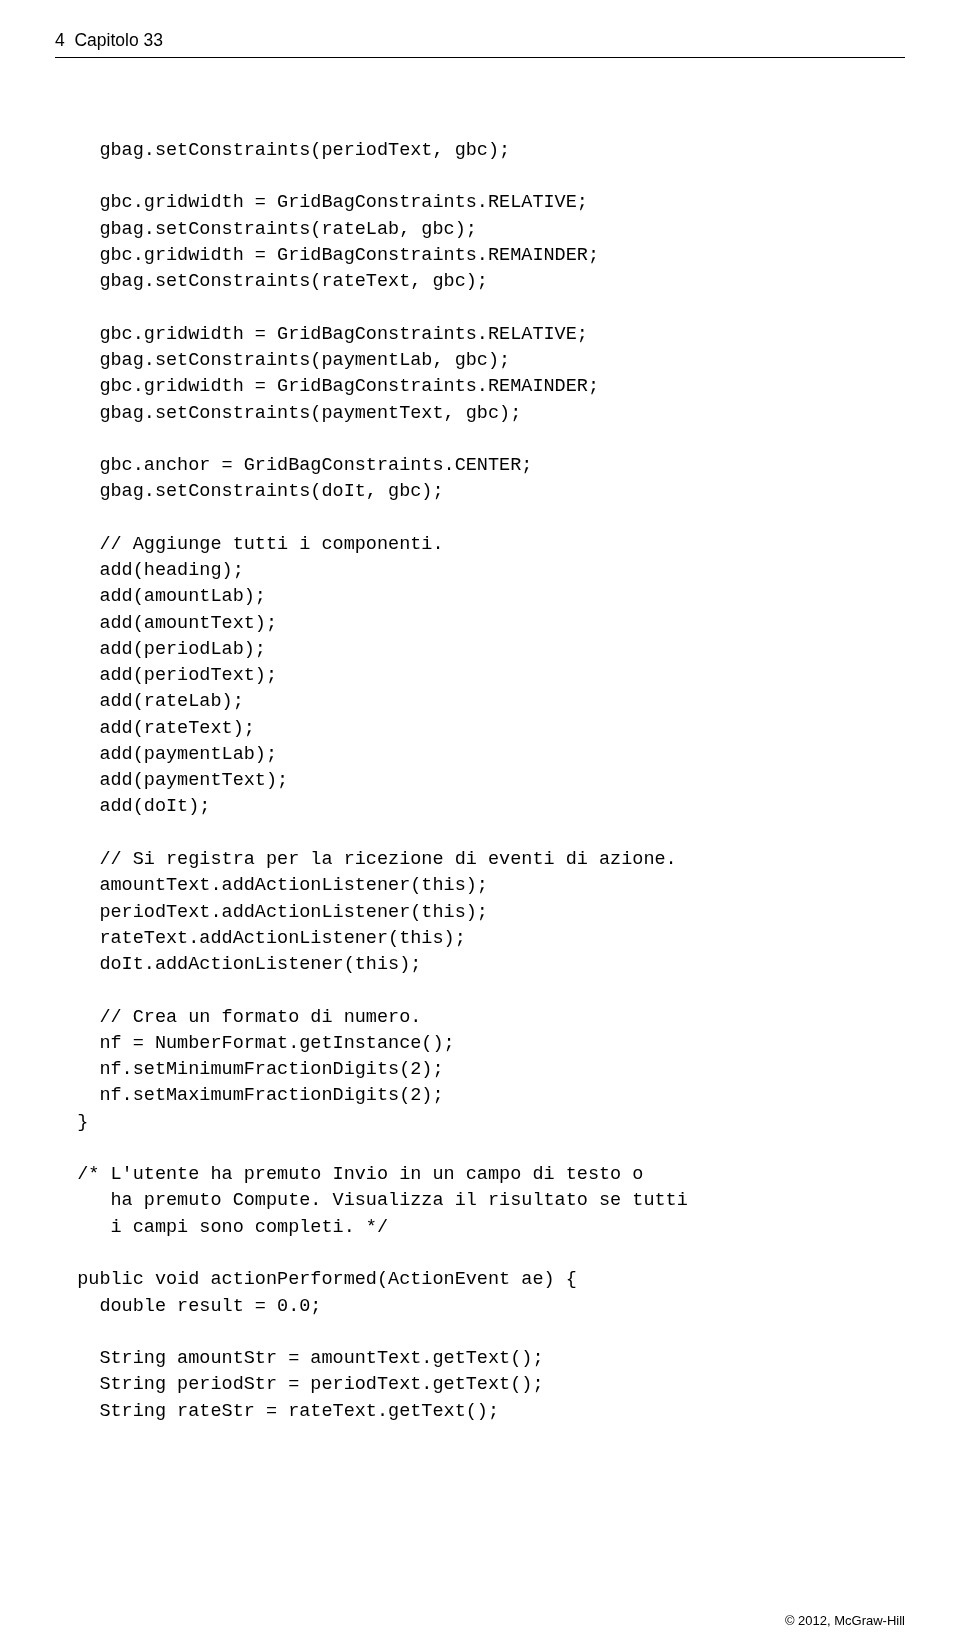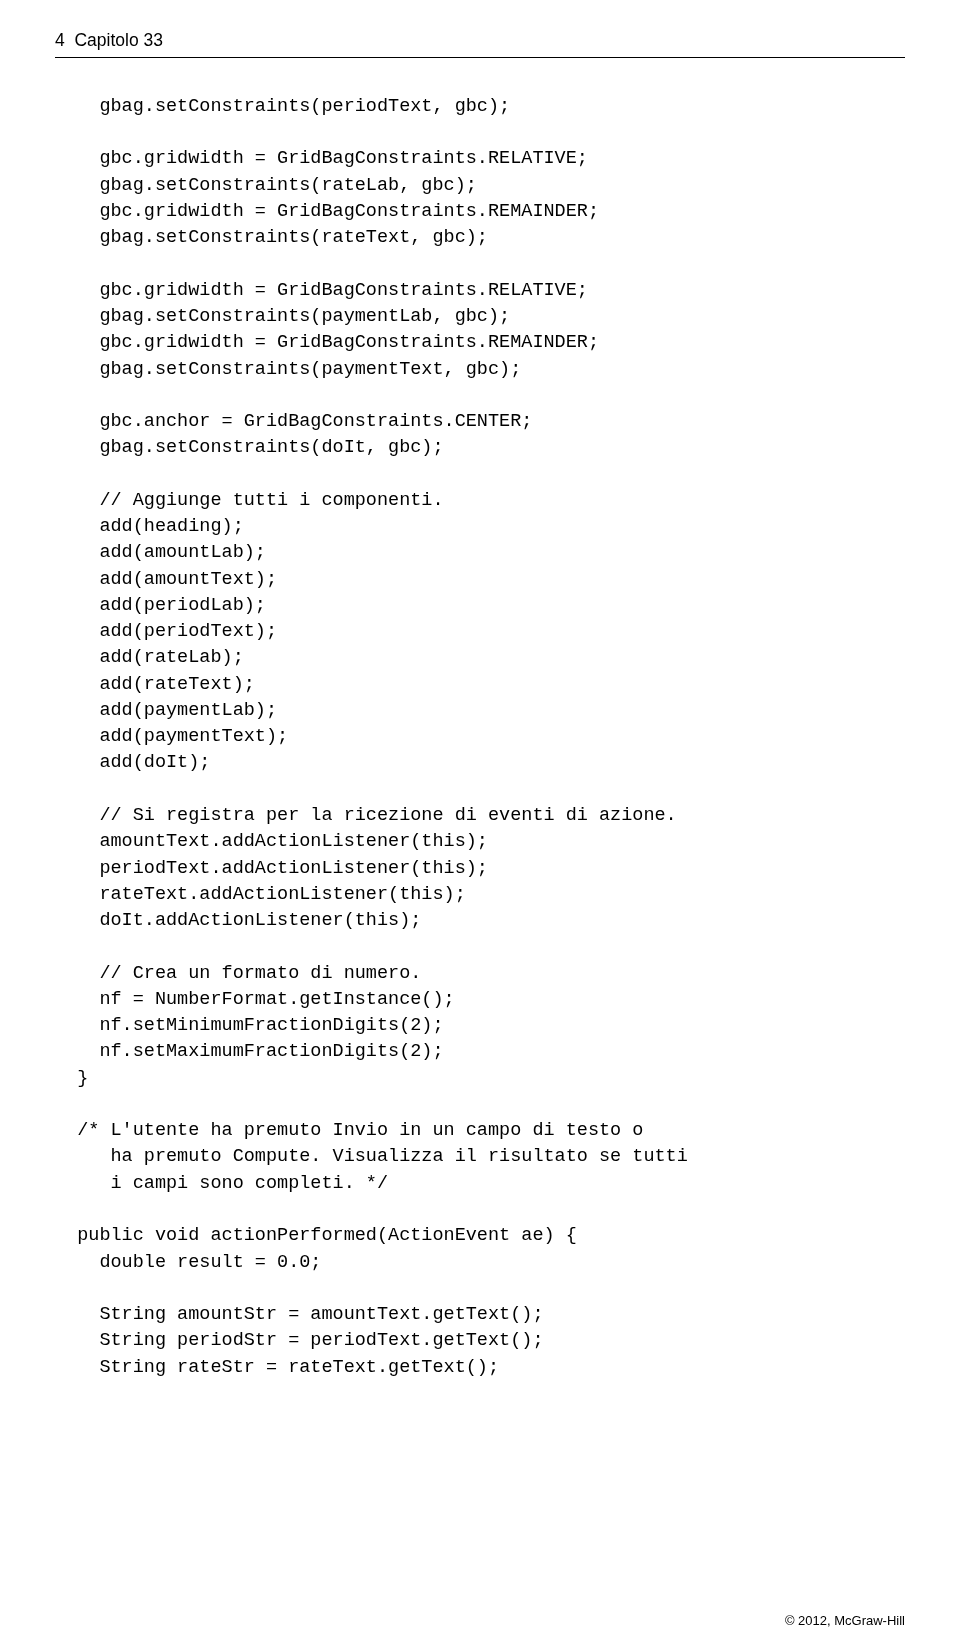--- a/index.html
+++ b/index.html
@@ -26,21 +26,21 @@
     color: #000;
     margin-bottom: 4px;
   }
   .header-rule {
     border: none;
     border-top: 1.5px solid #000;
     margin: 4px 0 0 0;
   }
   .code {
     white-space: pre;
-    margin-top: 36px;
+    margin-top: 80px;
   }
   .footer {
     position: absolute;
     bottom: 22px;
     right: 55px;
     font-family: Arial, Helvetica, sans-serif;
     font-size: 13px;
     color: #000;
   }
 </style>

